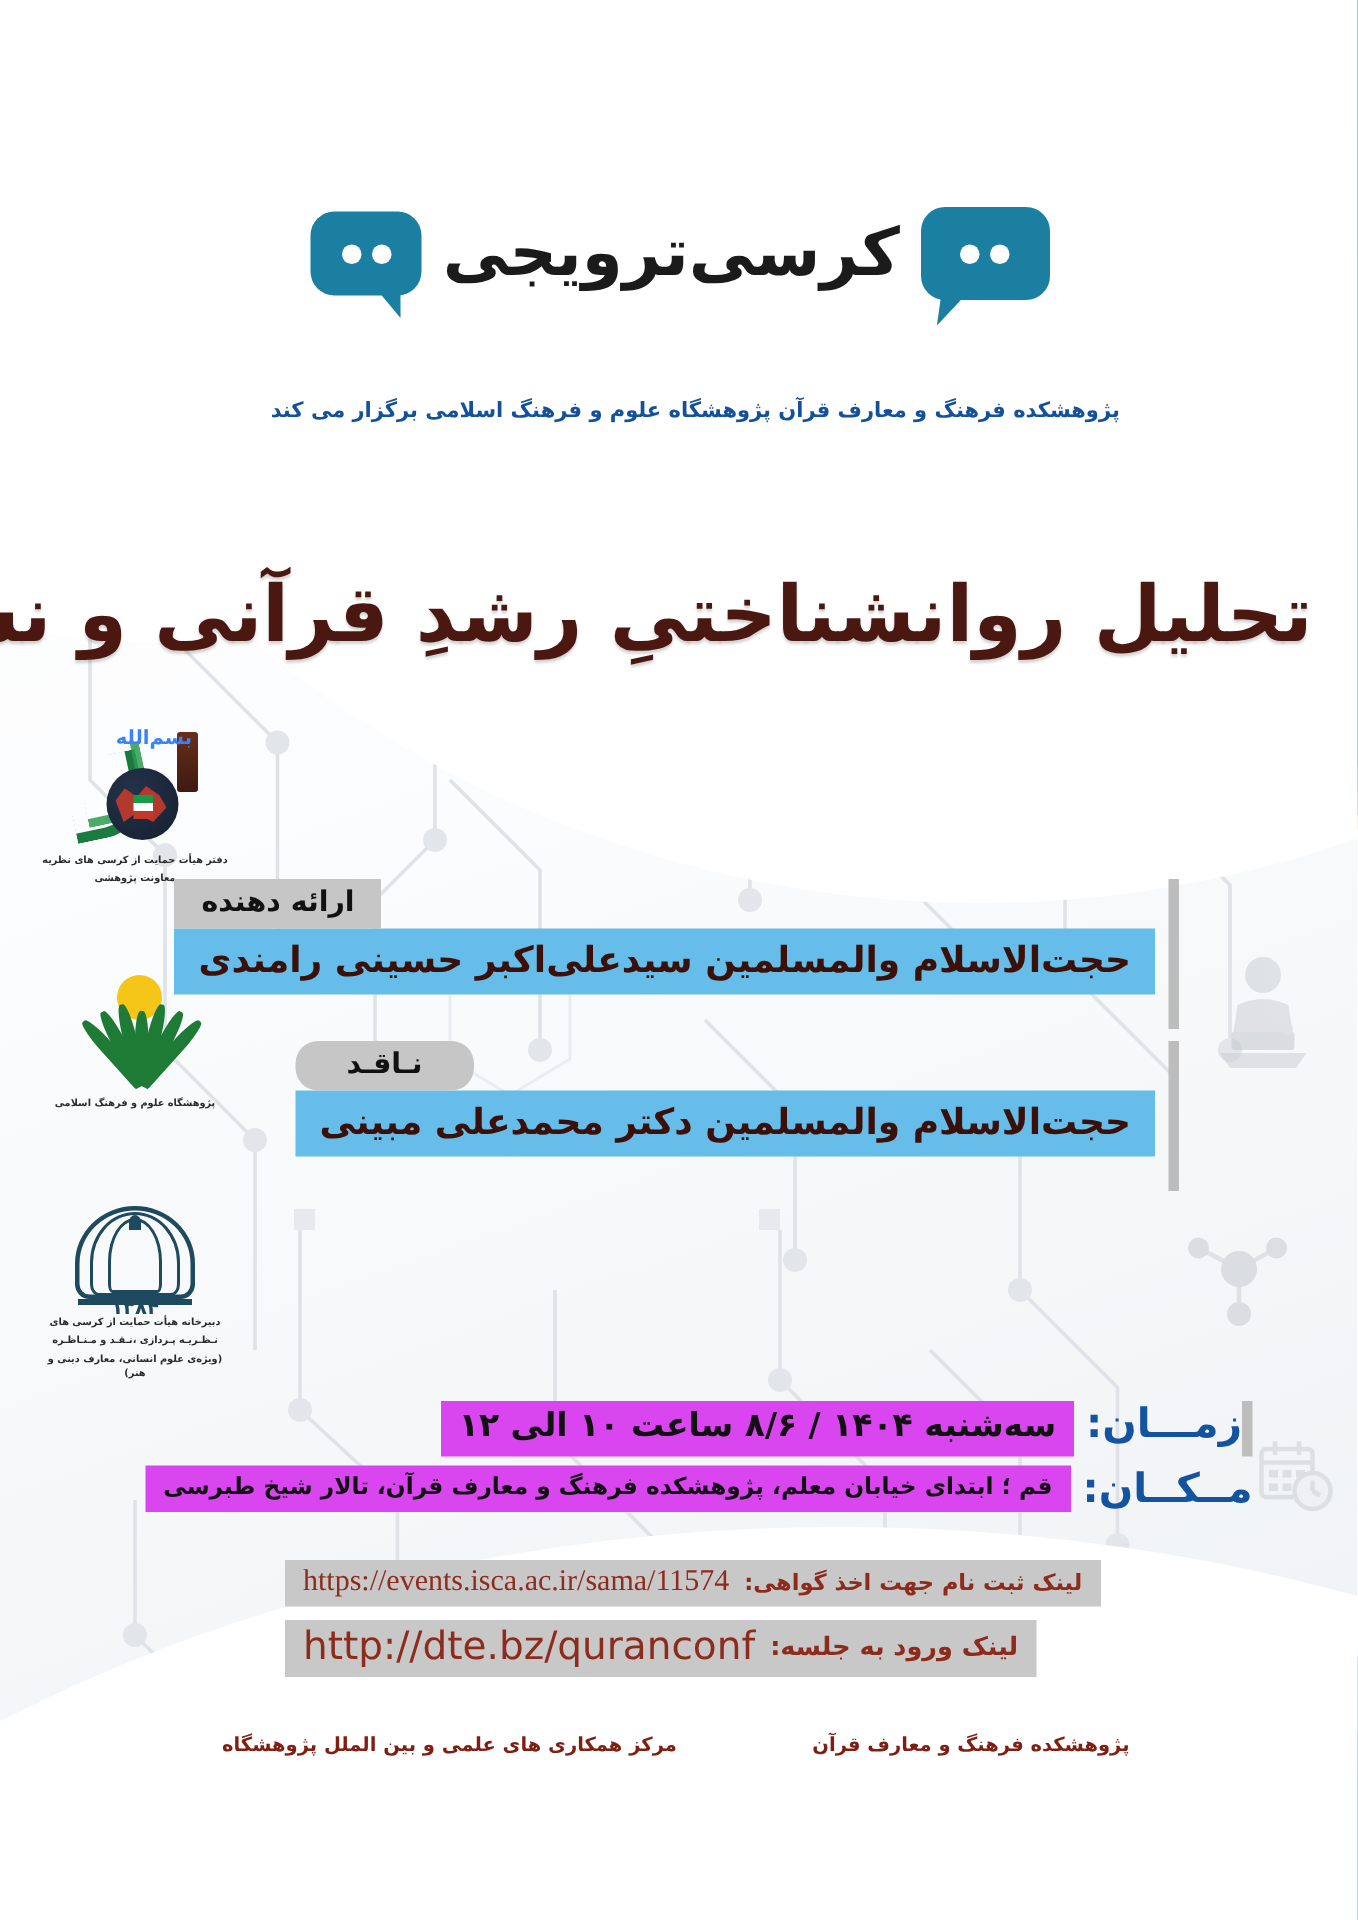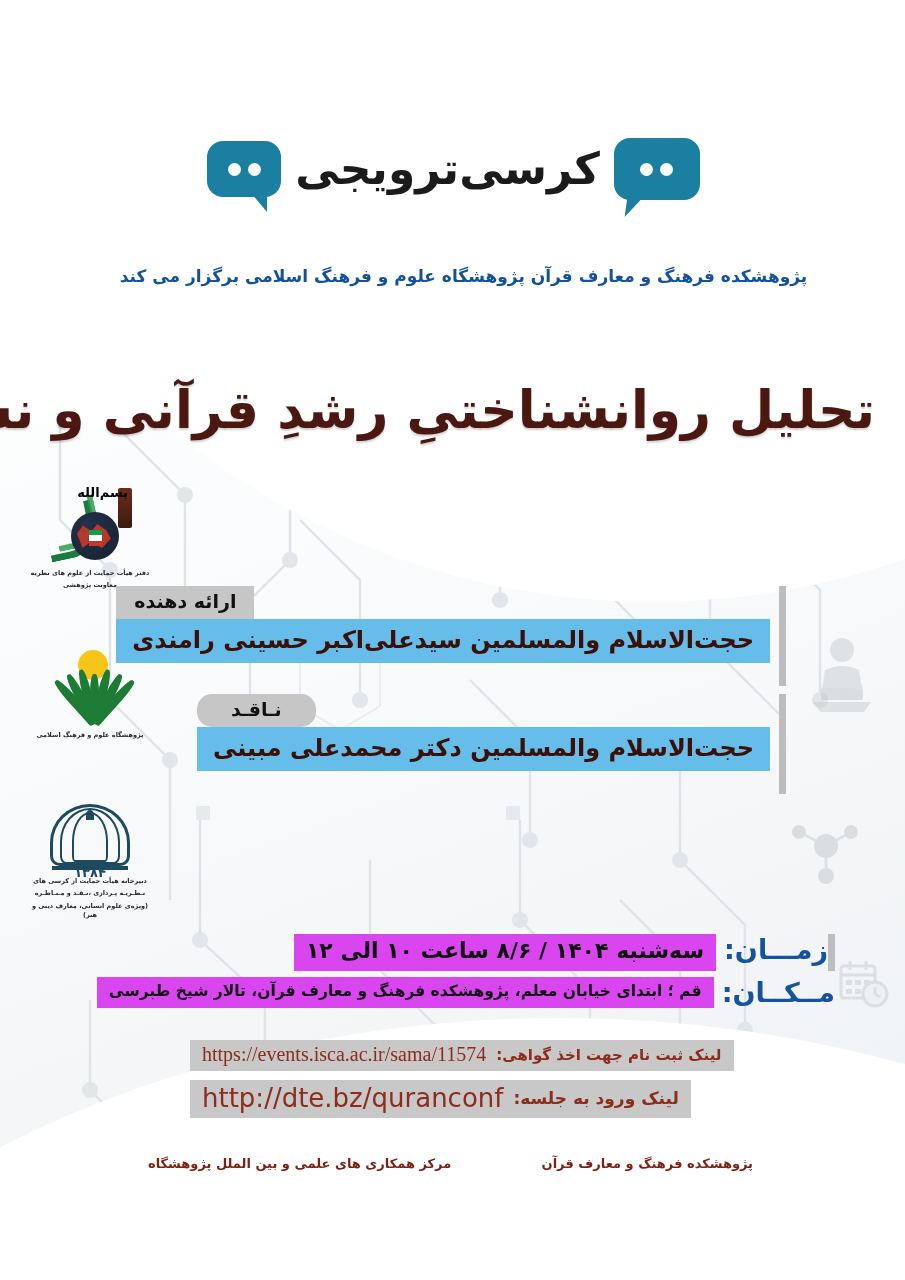--- a/index.html
+++ b/index.html
@@ -115,21 +115,21 @@
   }
   .kursi-text{
     font-size:44px;font-weight:bold;color:#1b1b1b;
     letter-spacing:-1px;padding:0 14px;white-space:nowrap;
     line-height:1;
   }
 
   .organizer{
     position:absolute;top:266px;right:0;left:0;
     text-align:center;
-    color:#14519b;font-size:17px;font-weight:bold;
+    color:#14519b;font-size:14px;font-weight:bold;
     letter-spacing:-.4px;
     padding:0 78px 0 100px;
   }
 
   .main-title{
     position:absolute;top:378px;right:0;left:0;
     text-align:center;
     font-size:52px;font-weight:bold;
     color:#4a1810;
     letter-spacing:-1.5px;
@@ -169,21 +169,21 @@
     border-right:7px solid #1b7a3e;border-bottom:7px solid #1b7a3e;
     border-radius:0 0 60% 0;transform:rotate(-12deg);
   }
   .swoosh2{
     position:absolute;left:10px;top:12px;width:44px;height:50px;
     border-right:6px solid #2e9c52;border-bottom:6px solid #2e9c52;
     border-radius:0 0 60% 0;transform:rotate(-12deg);opacity:.85;
   }
   .calli{
     position:absolute;right:8px;top:0;width:46px;height:34px;
-    color:#000000;font-size:13px;font-weight:bold;line-height:1;
+    color:#3b82f6;font-size:13px;font-weight:bold;line-height:1;
     text-align:right;direction:rtl;
   }
   .book-tab{
     position:absolute;right:4px;top:2px;width:14px;height:40px;
     background:linear-gradient(#6b2d1c,#3d1a10);border-radius:2px;
   }
 
   .emblem2{position:relative;width:100px;height:78px;margin:0 auto;}
   .sun{
     position:absolute;left:38px;top:0;width:30px;height:30px;border-radius:50%;
@@ -440,21 +440,21 @@
     <div class="main-title">تحلیل روانشناختیِ رشدِ قرآنی و نشانه‌های آن</div>
 
     <div class="logo logo1">
       <div class="emblem1">
         <div class="swoosh"></div>
         <div class="swoosh2"></div>
         <div class="globe"></div>
         <div class="book-tab"></div>
         <div class="calli">بسم‌الله</div>
       </div>
-      <div class="logo-cap">دفتر هیأت حمایت از علوم های نظریه</div>
+      <div class="logo-cap">دفتر هیأت حمایت از کرسی های نظریه</div>
       <div class="logo-cap">معاونت پژوهشی</div>
     </div>
 
     <div class="logo logo2">
       <div class="emblem2">
         <div class="sun"></div>
         <div class="leaf lf1"></div>
           <div class="leaf lf2"></div>
         <div class="leaf lf3"></div>
           <div class="leaf lf4"></div>

